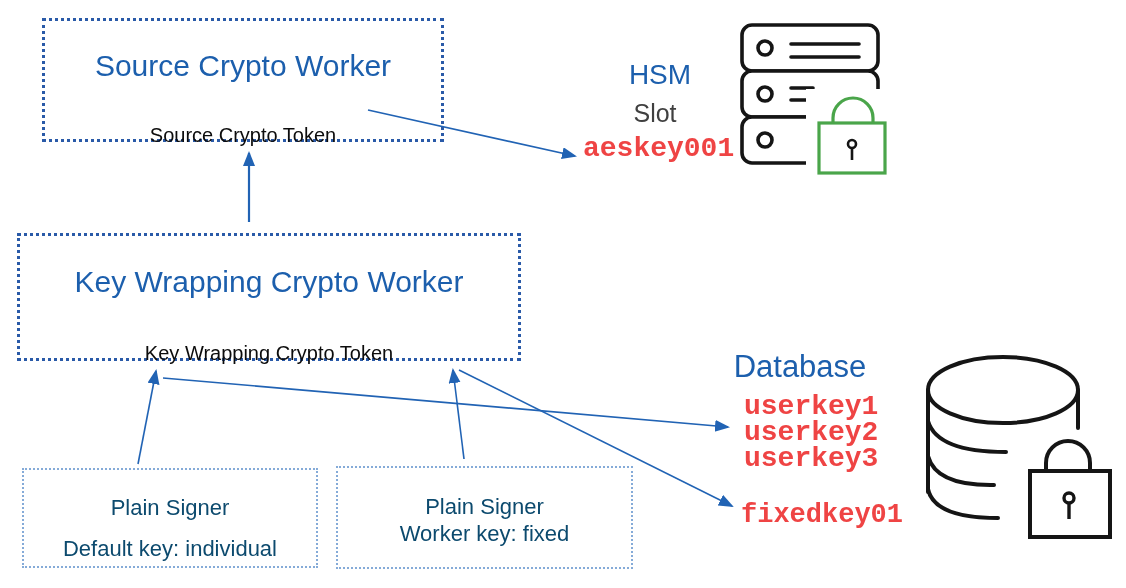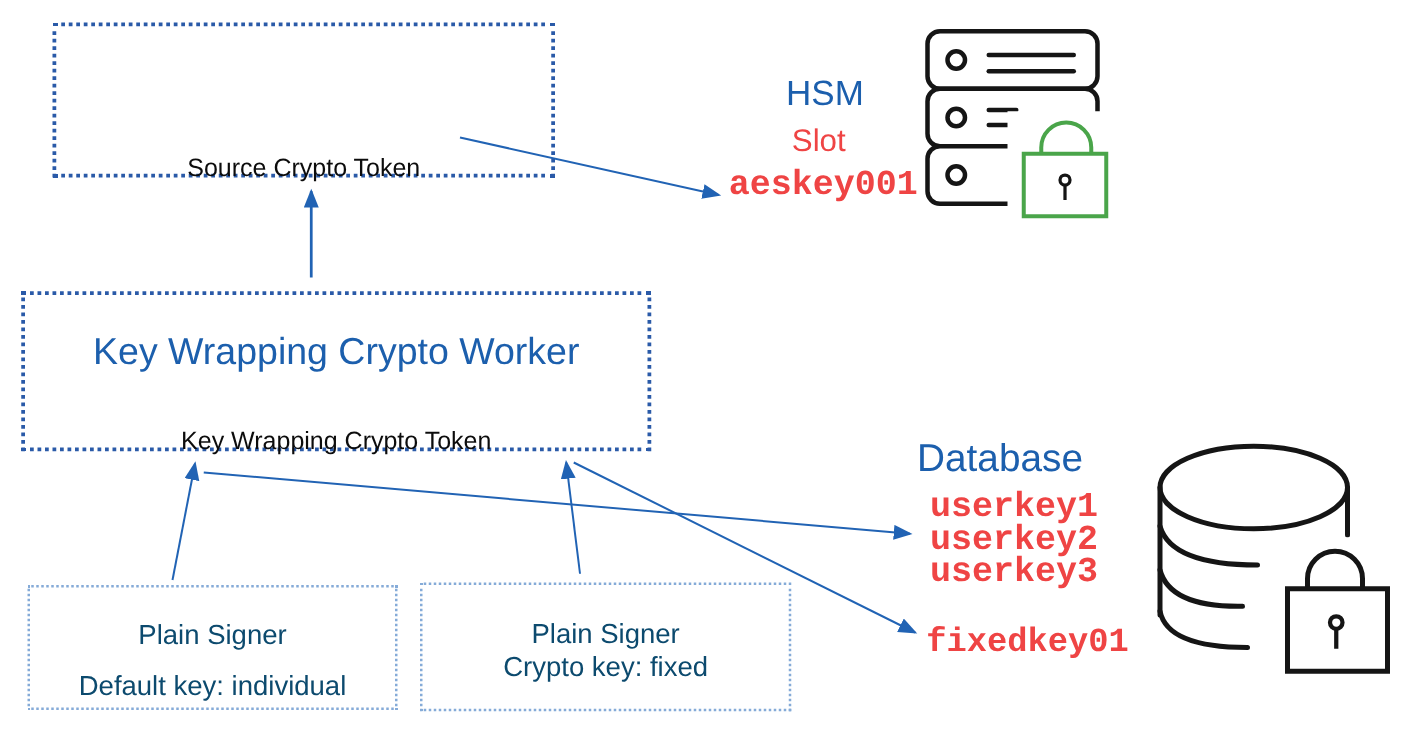--- a/index.html
+++ b/index.html
@@ -21,21 +21,21 @@
   .box-subtitle{
     position:absolute;left:0;right:0;text-align:center;
     color:#0c0c0c;font-size:20px;line-height:30px;white-space:nowrap;margin-top:29px;
   }
   .signer-text{
     position:absolute;left:0;right:0;text-align:center;
     color:#0c4a6e;font-size:22px;line-height:27px;white-space:nowrap;
   }
   .lbl{position:absolute;white-space:nowrap;}
   .lbl-blue{color:#1c5fad;}
-  .lbl-black{color:#ef4444;}
+  .lbl-black{color:#404040;}
   .mono{font-family:"Liberation Mono", monospace;font-weight:700;color:#ef4444;}
 </style>
 </head>
 <body>
 
 <div id="stage">
 
   <svg id="icon-layer" viewBox="0 0 1126 588">
     <defs>
       <marker id="arr" markerUnits="userSpaceOnUse" markerWidth="16" markerHeight="13" refX="13" refY="6" orient="auto">
@@ -97,36 +97,37 @@
       <g>
         <line x1="163" y1="378" x2="728" y2="427" stroke-width="1.6" marker-end="url(#arr)"></line>
       </g>
       <g>
         <line x1="459" y1="370" x2="732" y2="506" stroke-width="1.6" marker-end="url(#arr)"></line>
       </g>
     </g>
   </svg>
 
   <div class="box box-main" style="left:42px;top:18px;width:402px;height:124px;padding-right:18px;">
+    <div class="box-title" style="top:28px;">Source Crypto Worker</div>
     <div class="box-subtitle" style="top:70px;">Source Crypto Token</div>
   </div>
 
   <div class="box box-main" style="left:17px;top:233px;width:504px;height:128px;padding-right:28px;">
     <div class="box-title" style="top:29px;">Key Wrapping Crypto Worker</div>
     <div class="box-subtitle" style="top:73px;">Key Wrapping Crypto Token</div>
   </div>
 
   <div class="box box-light" style="left:22px;top:468px;width:296px;height:100px;">
     <div class="signer-text" style="top:24px;">Plain Signer</div>
     <div class="signer-text" style="top:65px;">Default key: individual</div>
   </div>
 
   <div class="box box-light" style="left:336px;top:466px;width:297px;height:103px;">
     <div class="signer-text" style="top:25px;">Plain Signer</div>
-    <div class="signer-text" style="top:52px;">Crypto key: fixed</div>
+    <div class="signer-text" style="top:52px;">Worker key: fixed</div>
   </div>
 
   <div class="lbl lbl-blue" style="left:590px;top:58px;width:140px;text-align:center;font-size:28px;line-height:34px;">HSM</div>
   <div class="lbl lbl-black" style="left:590px;top:100px;width:130px;text-align:center;font-size:25px;line-height:27px;">Slot</div>
   <div class="lbl mono" style="left:583px;top:135px;font-size:28px;line-height:28px;">aeskey001</div>
 
   <div class="lbl lbl-blue" style="left:725px;top:350px;width:150px;text-align:center;font-size:31px;line-height:33px;">Database</div>
   <div class="lbl mono" style="left:744px;top:394px;font-size:28px;line-height:26px;">
     <div>userkey1</div>
     <div>userkey2</div>

